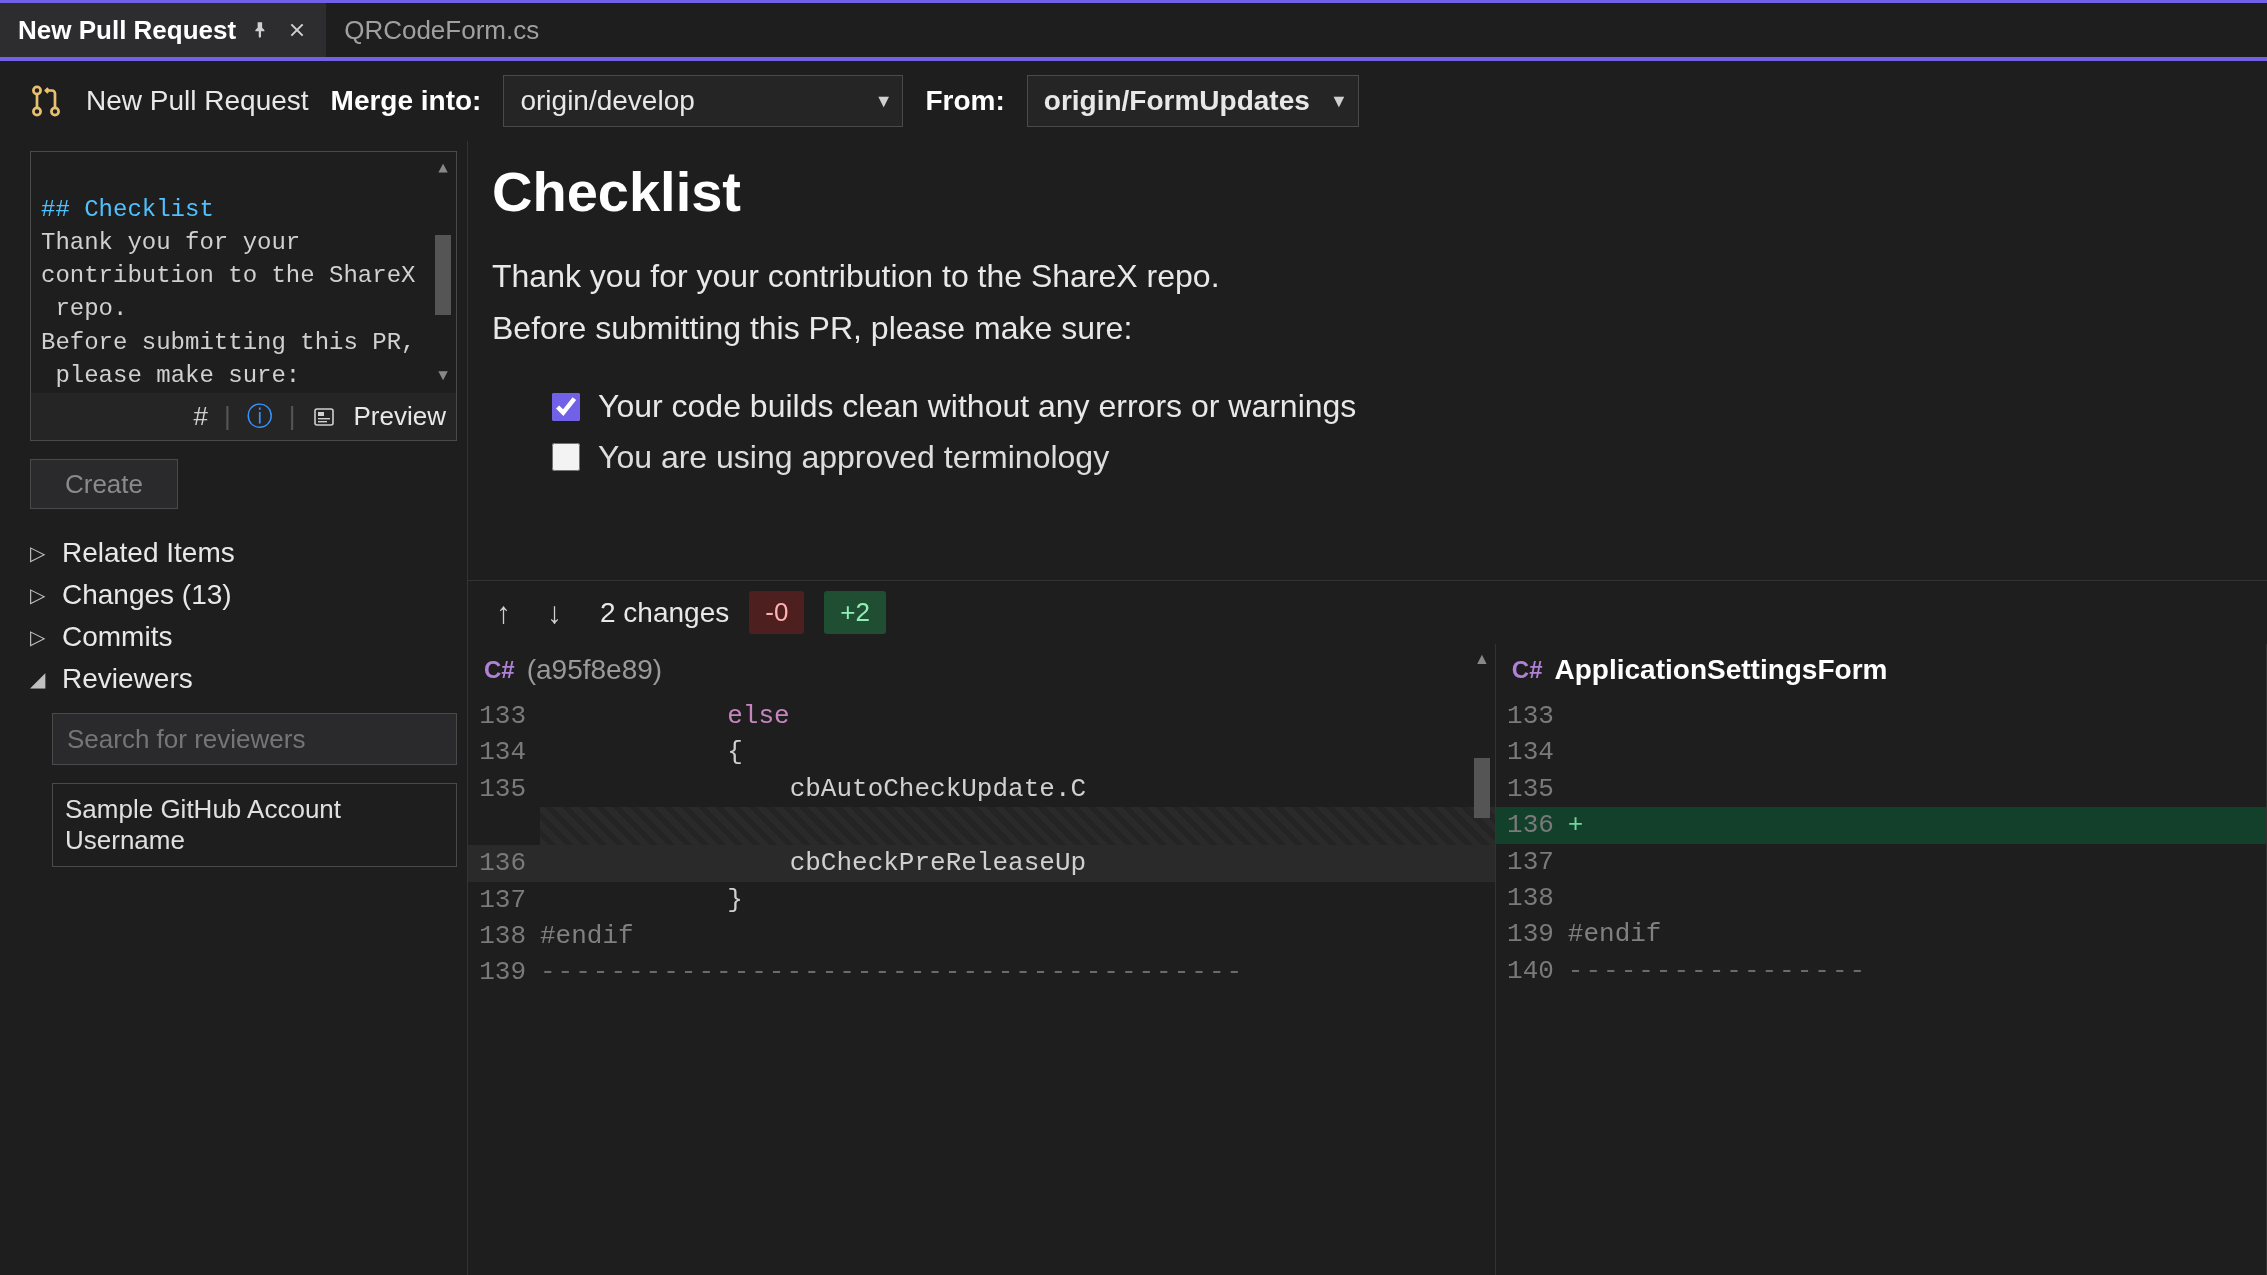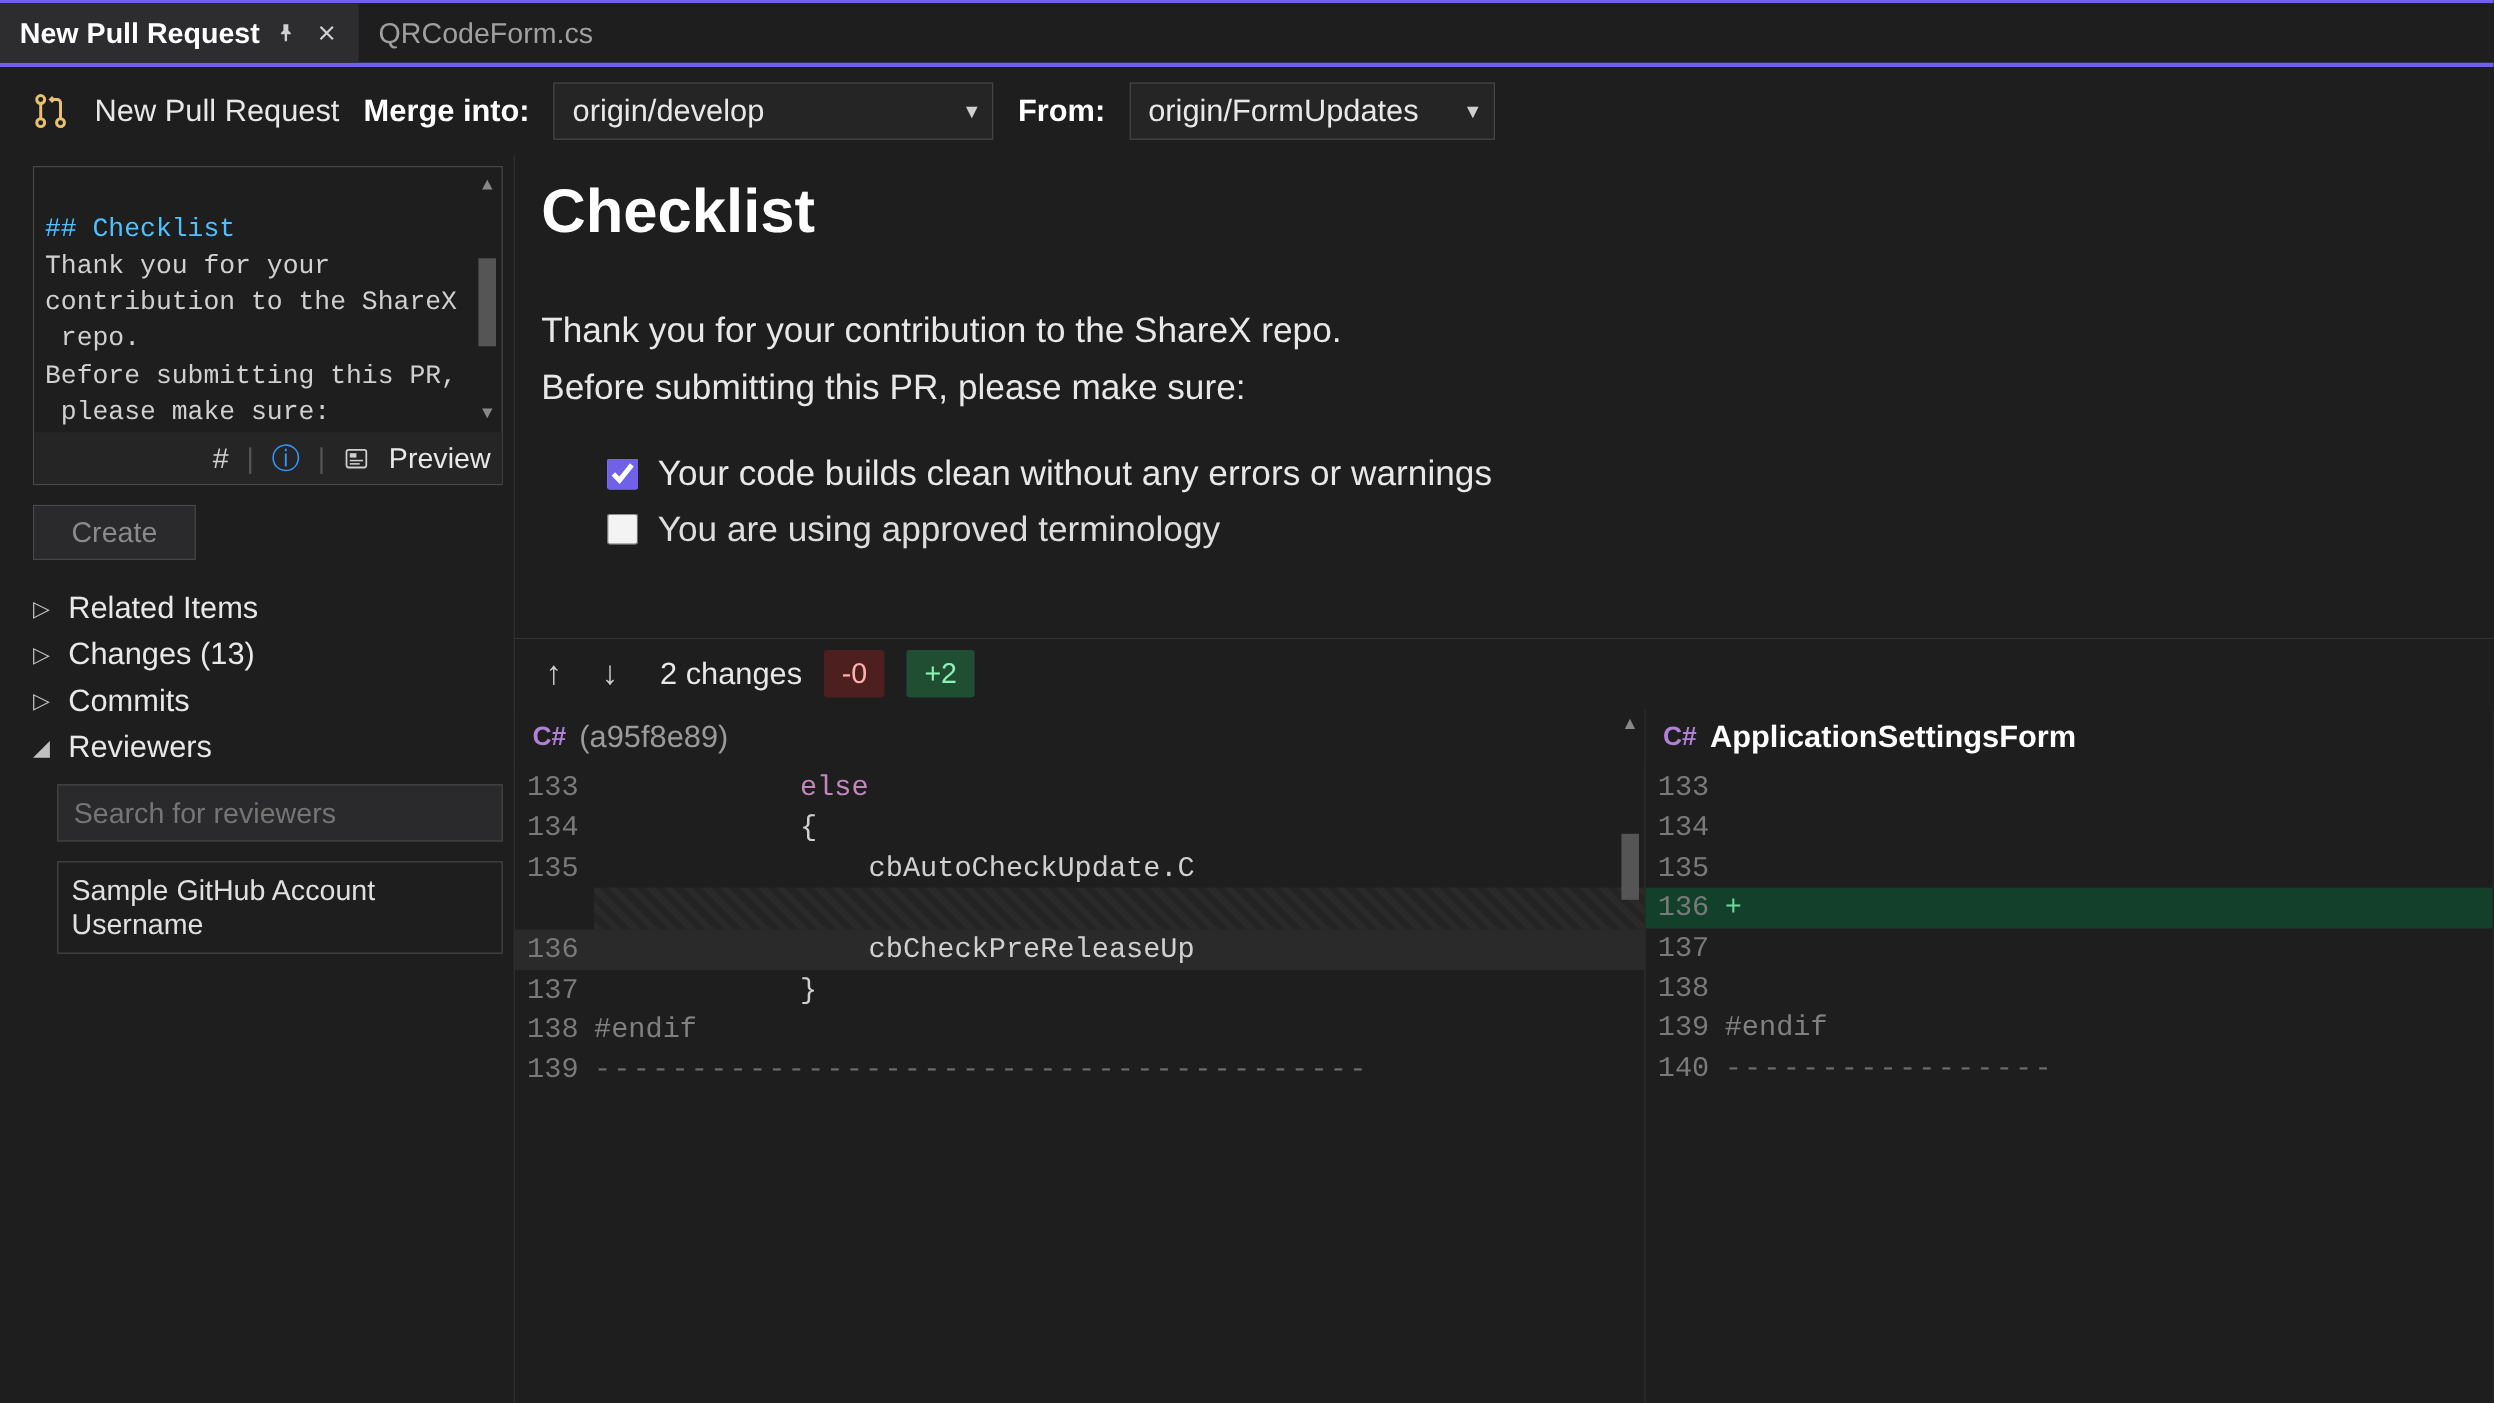--- a/index.html
+++ b/index.html
@@ -57,21 +57,21 @@
   .toolbar-title { font-size: 28px; color: #e8e8e8; }
   .toolbar-label { font-size: 28px; font-weight: 600; color: #ffffff; }
   .combo {
     display: flex; align-items: center; justify-content: space-between;
     border: 1px solid #4a4a4a; background: #252526;
     height: 52px; padding: 0 10px 0 16px;
     color: #e8e8e8; font-size: 28px;
   }
   .combo .caret { font-size: 18px; color:#d0d0d0; }
   .combo.merge { width: 400px; }
-  .combo.from { width: 332px; }
+  .combo.from { width: 332px; font-weight: bold; }
 
   
   .main {
     display: flex;
     height: calc(1275px - 3px - 54px - 4px - 80px);
   }
   .left {
     width: 468px;
     padding: 4px 10px 0 30px;
     display:flex; flex-direction:column; gap:8px;
@@ -144,21 +144,21 @@
     width: calc(100% - 22px);
   }
 
   
   .preview-pane {
     padding: 18px 24px 10px 24px;
     overflow:hidden;
     height: 440px;
     border-bottom: 1px solid #333;
   }
-  .preview-h1 { font-size: 56px; font-weight:700; color:#ffffff; margin-bottom: 52px; }
+  .preview-h1 { font-size: 56px; font-weight:700; color:#ffffff; margin-bottom: 28px; }
   .preview-p { font-size: 32px; color:#e8e8e8; line-height:1.5; margin-bottom: 4px;}
   .checklist { margin-top: 36px; }
   .check-row { display:flex; align-items:center; gap:18px; font-size:32px; color:#e8e8e8; margin-bottom:12px; padding-left:60px;}
   .check-row input[type=checkbox] { width:28px; height:28px; accent-color:#7160e8; }
   .check-row.cut { opacity:0.95; overflow:hidden; height:40px;}
 
   
   .diff-bar {
     display:flex; align-items:center; gap:20px;
     padding: 10px 20px; background:#1e1e1e;

